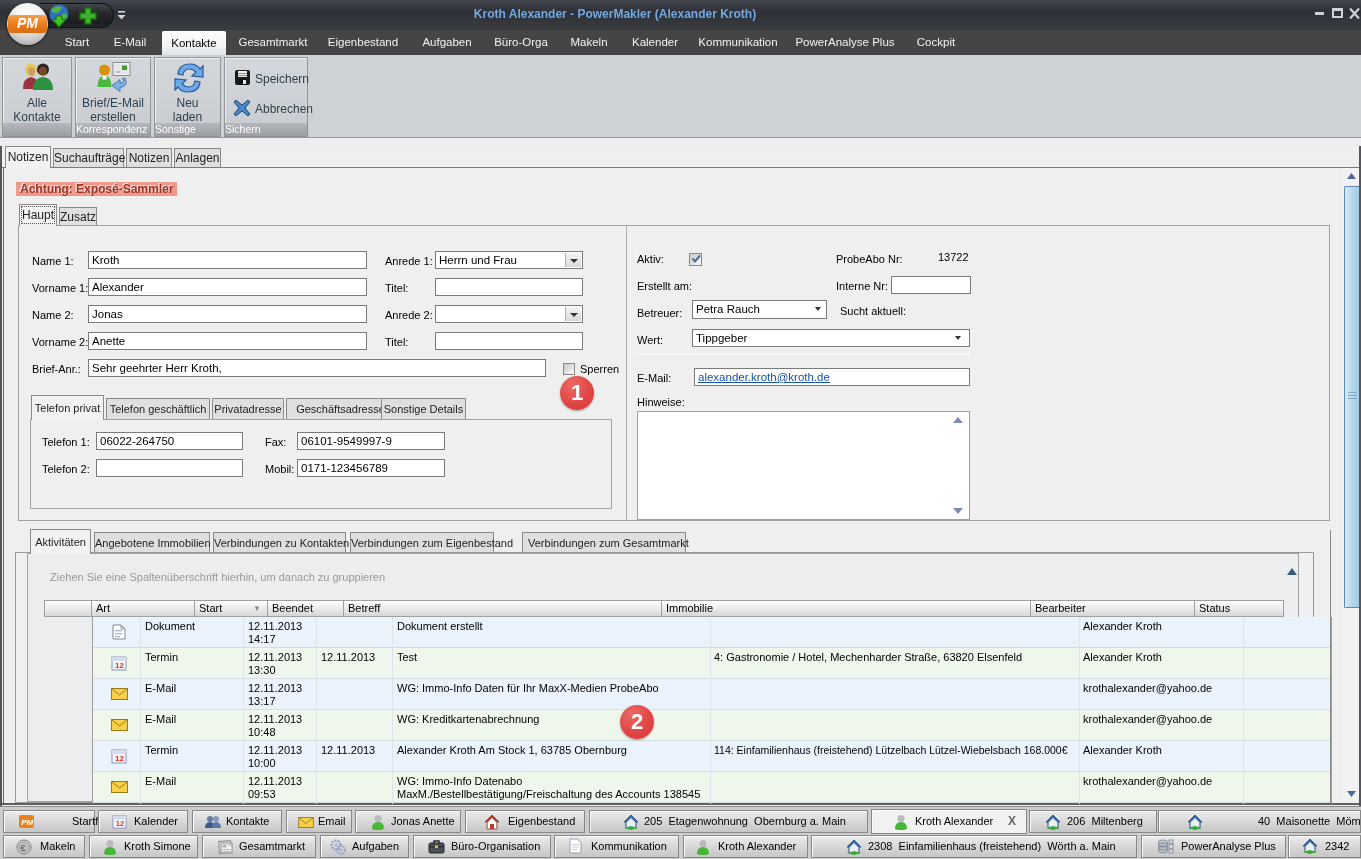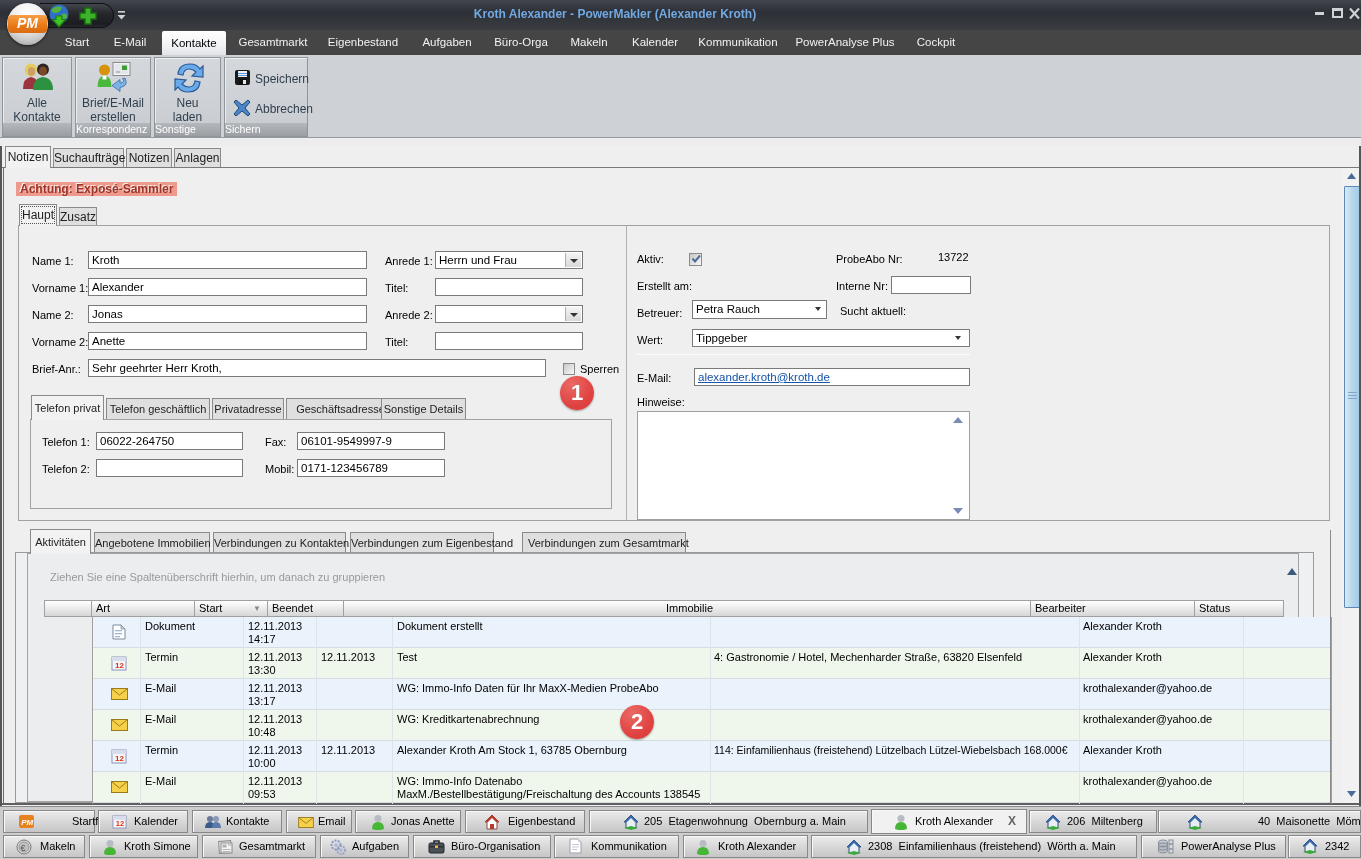--- a/index.html
+++ b/index.html
@@ -271,20 +271,21 @@
 <div class="lbl" style="left:50px; top:571px; color:#999;">Ziehen Sie eine Spaltenüberschrift hierhin, um danach zu gruppieren</div>
 <svg class="abs" style="left:1286px; top:567px;" width="12" height="9" viewBox="0 0 12 9">
     <path d="M1 8 L6 1 L11 8 Z" fill="#3a5a7a"></path>
   </svg>
 
 <div class="abs" id="grid-head" style="left:44px; top:600px; width:1240px; height:17px;">
   <div class="gh" style="left:0; width:47px;"></div>
   <div class="gh" style="left:47px; width:103px;">Art</div>
   <div class="gh" style="left:150px; width:73px;">Start <span style="float:right; margin-right:6px; color:#8a8a8a; font-size:8px; line-height:14px;">▼</span></div>
   <div class="gh" style="left:223px; width:76px;">Beendet</div>
+  <div class="gh" style="left:299px; width:318px;">Betreff</div>
   <div class="gh" style="left:617px; width:369px;">Immobilie</div>
   <div class="gh" style="left:986px; width:164px;">Bearbeiter</div>
   <div class="gh" style="left:1150px; width:88px; border-right:none;">Status</div>
 </div>
 
 <div class="abs" id="gridrows" style="left:44px; top:617px; width:1240px; height:187px; overflow:hidden; border-left:1px solid #a0a0a0; border-right:1px solid #a0a0a0;margin-left:48px;">
   <div class="grow blue" style="top:0;">
     <svg style="position:absolute;left:18px;top:7px;" width="16" height="16" viewBox="0 0 16 16">
         <path d="M2 1 L10 1 L14 5 L14 15 L2 15 Z" fill="#fff" stroke="#7a8a9a"></path>
         <path d="M10 1 L10 5 L14 5 Z" fill="#c8d4e0" stroke="#7a8a9a" stroke-width=".7"></path>

